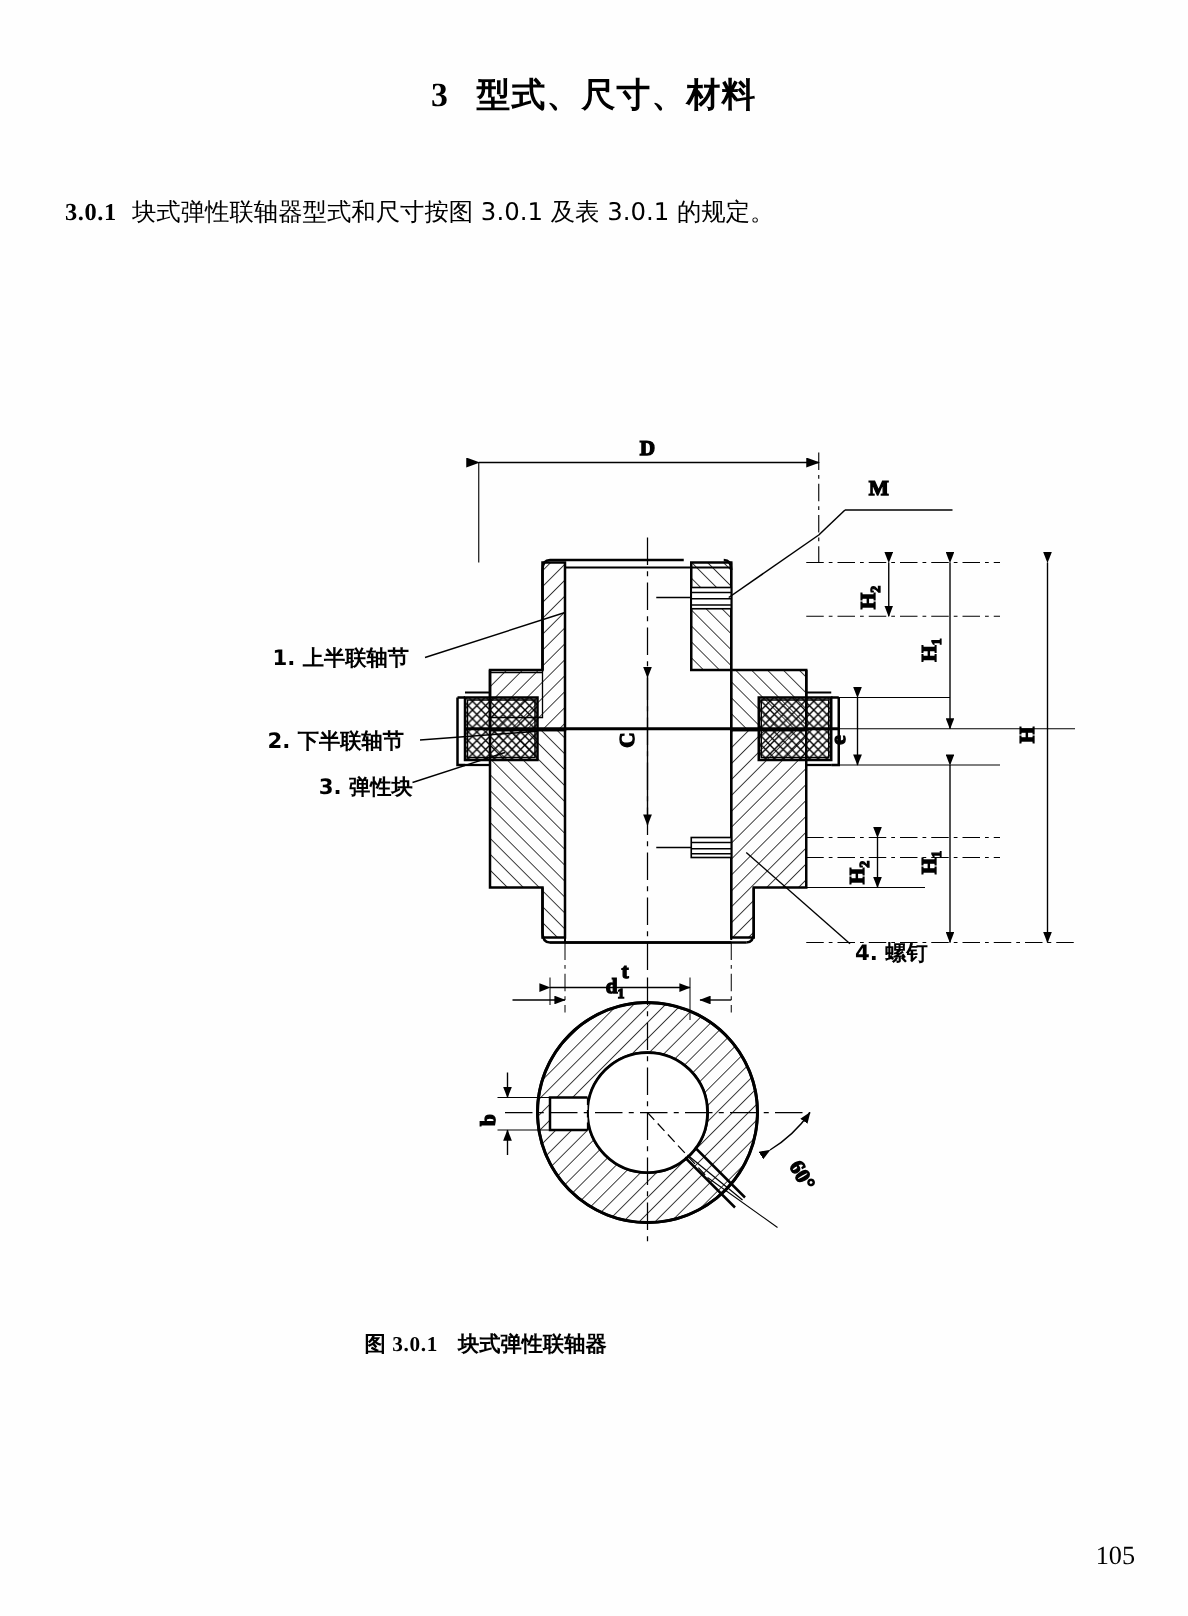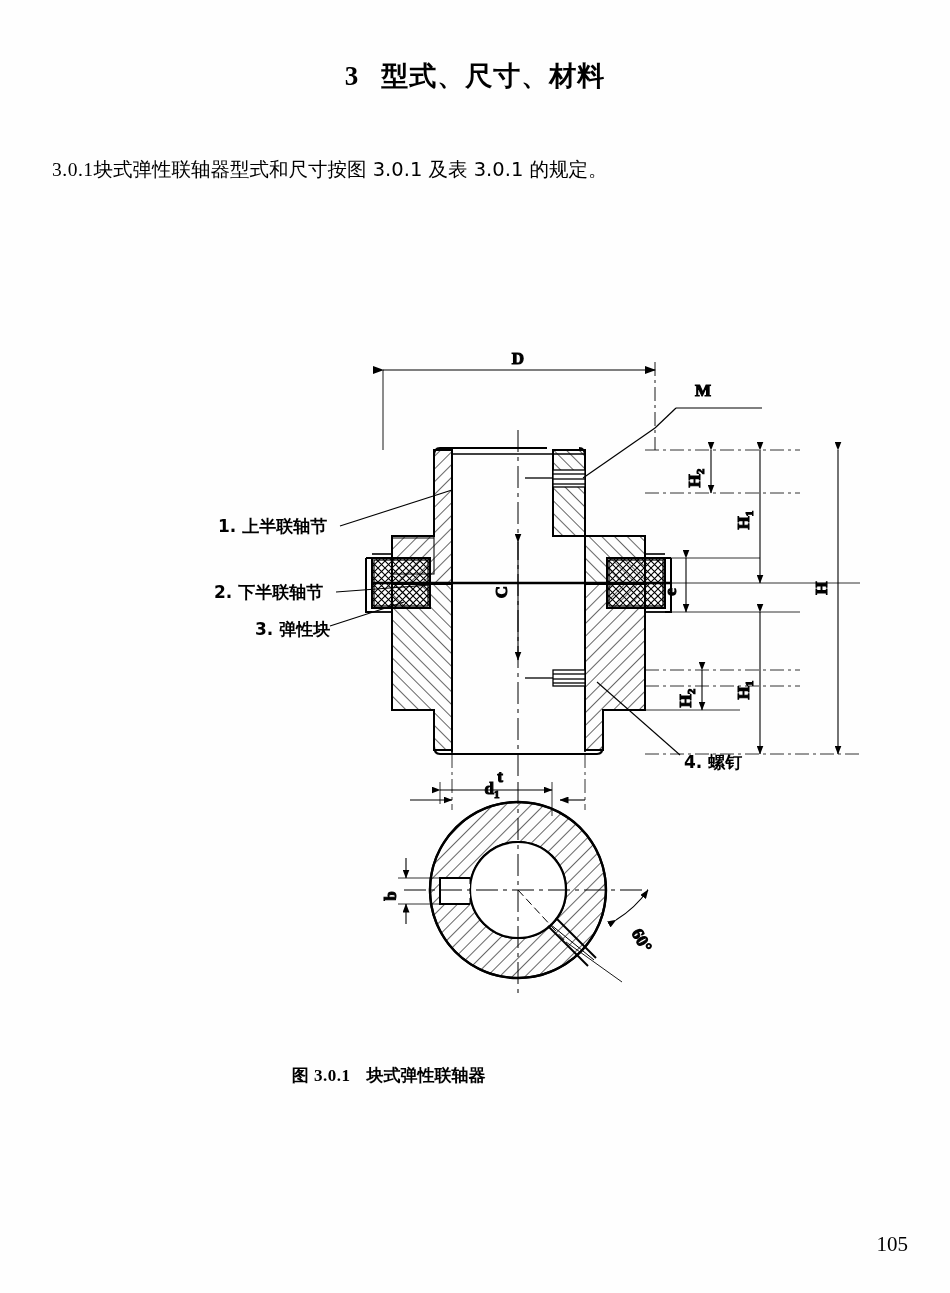--- a/index.html
+++ b/index.html
@@ -42,22 +42,23 @@
     position: absolute;
     top: 152px;
     left: 52px;
     width: 855px;
     font-size: 19.5px;
     line-height: 35px;
     font-family: "DejaVu Sans", "Liberation Sans", sans-serif;
   }
   .para { margin: 0 0 1px 0; text-align: justify; }
   .clause-no {
-    font-weight: normal;
+    font-weight: bold;
     font-family: "Liberation Serif", serif;
+    margin-right: 12px;
     letter-spacing: 0.5px;
   }
   .lat { font-family: "Liberation Serif", serif; }
   sub { font-size: 0.68em; }
 
   
   .figure-wrap {
     position: absolute;
     top: 330px;
     left: 0;

